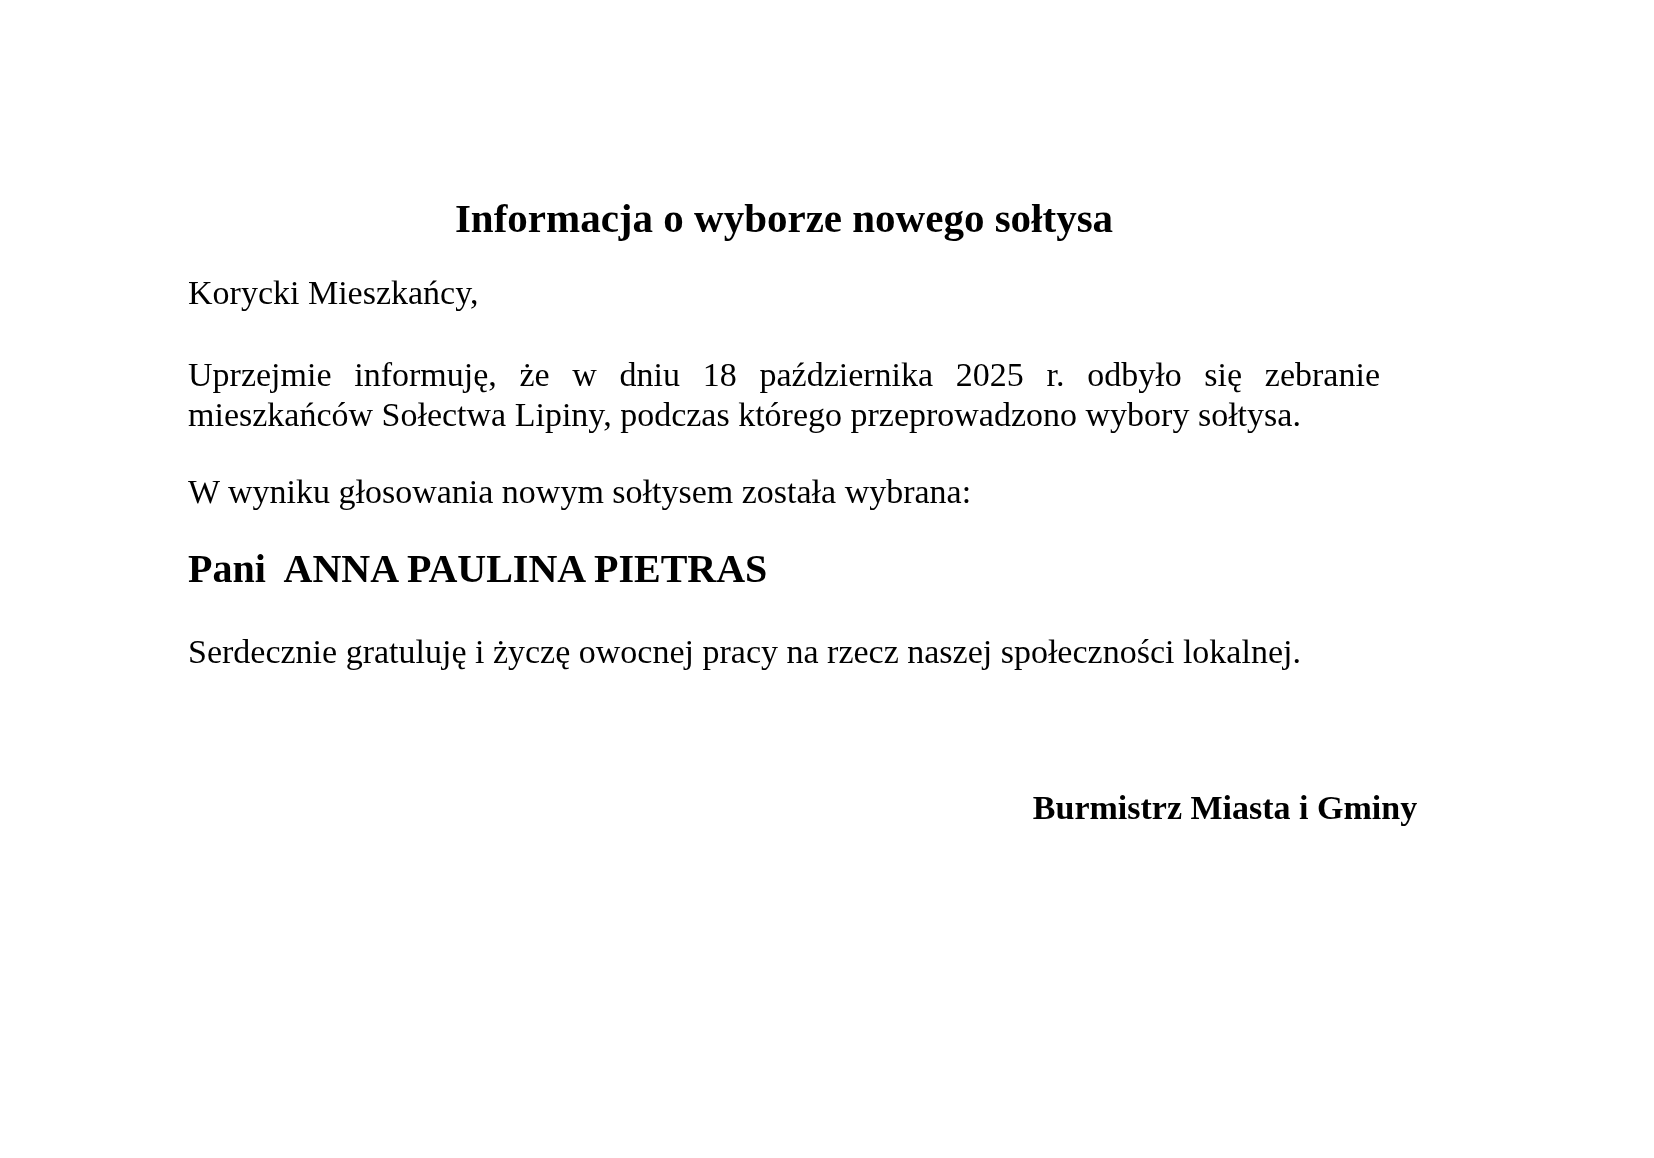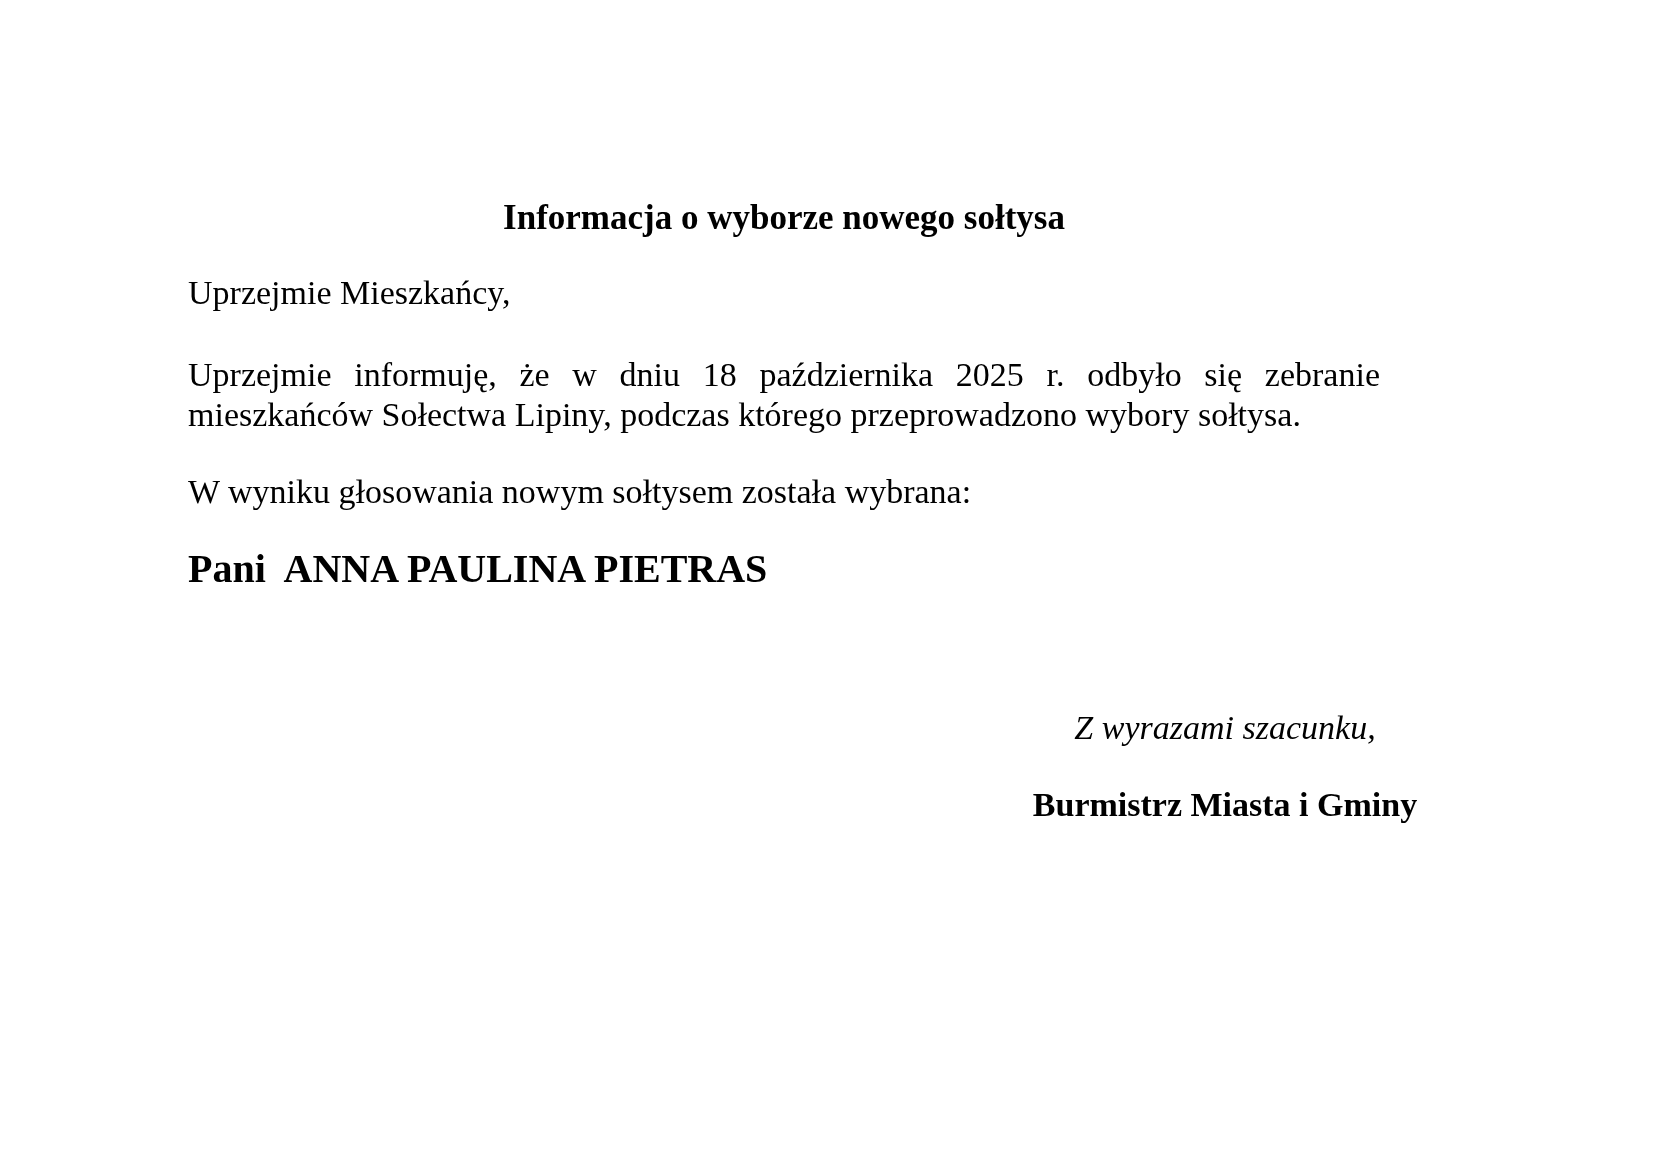--- a/index.html
+++ b/index.html
@@ -20,21 +20,21 @@
     padding-left: 188px;
   }
   .col {
     width: 1192px; 
   }
   .doc-title {
     margin-top: 198px;
     width: 1192px;
     text-align: center;
     font-weight: bold;
-    font-size: 35px;
+    font-size: 41px;
     line-height: 40px;
   }
   .salutation {
     margin-top: 35px;
     line-height: 40px;
   }
   .para {
     line-height: 40px;
   }
   .announcement {
@@ -76,27 +76,27 @@
     line-height: 40px;
   }
 </style>
 </head>
 <body>
 
 <div class="page">
 
   <h1 class="doc-title">Informacja o wyborze nowego sołtysa</h1>
 
-  <p class="para salutation col">Uprzejmie Mieszkańcy,</p>
+  <p class="para salutation col">Korycki Mieszkańcy,</p>
 
   <p class="para announcement col"><span>Uprzejmie informuję, że w dniu </span><b>18 października 2025 r.</b><span> odbyło się </span><b>zebranie mieszkańców Sołectwa Lipiny</b><span>, podczas którego przeprowadzono </span><b>wybory sołtysa</b><span>.</span></p>
 
   <p class="para result col">W wyniku głosowania nowym sołtysem została wybrana:</p>
 
   <p class="elected-name col">Pani  ANNA PAULINA PIETRAS</p>
 
+  <p class="para congrats col">Serdecznie gratuluję i życzę owocnej pracy na rzecz naszej społeczności lokalnej.</p>
 
   <div class="signature-block">
-    <p class="closing">Z wyrazami szacunku,</p>
     <p class="sig-role">Burmistrz Miasta i Gminy</p>
   </div>
 
 </div>
 
 </body></html>

